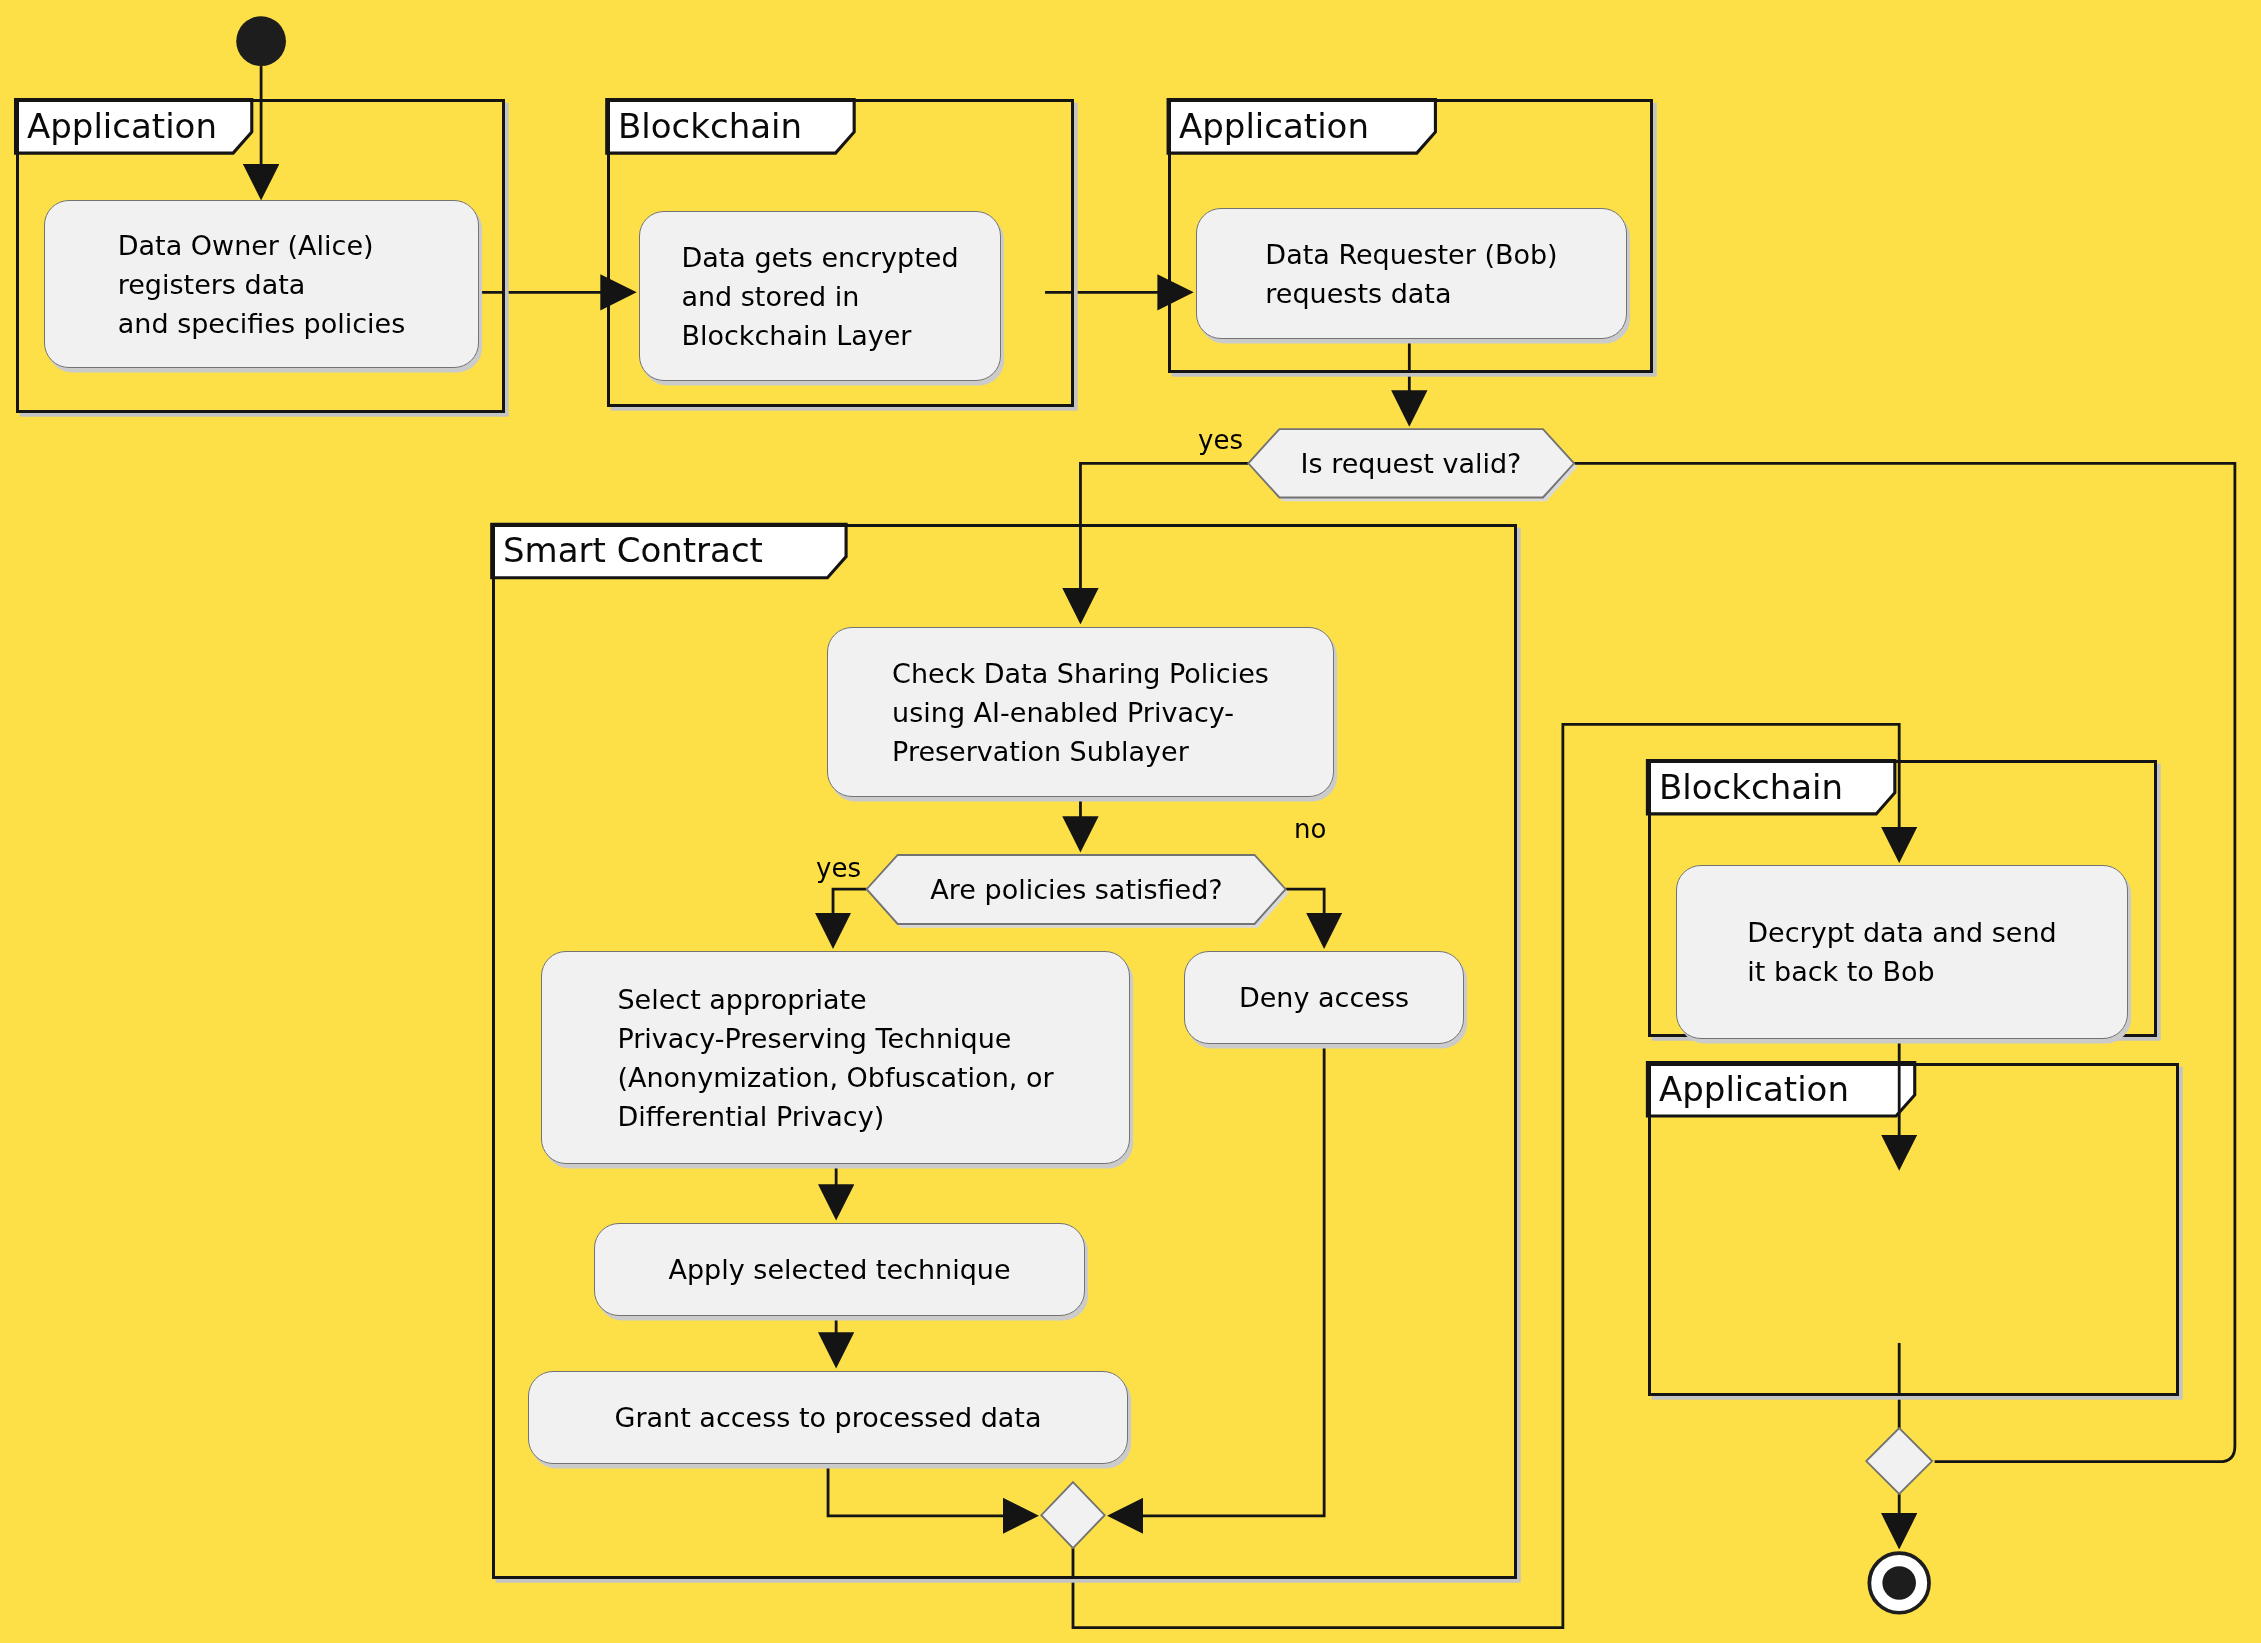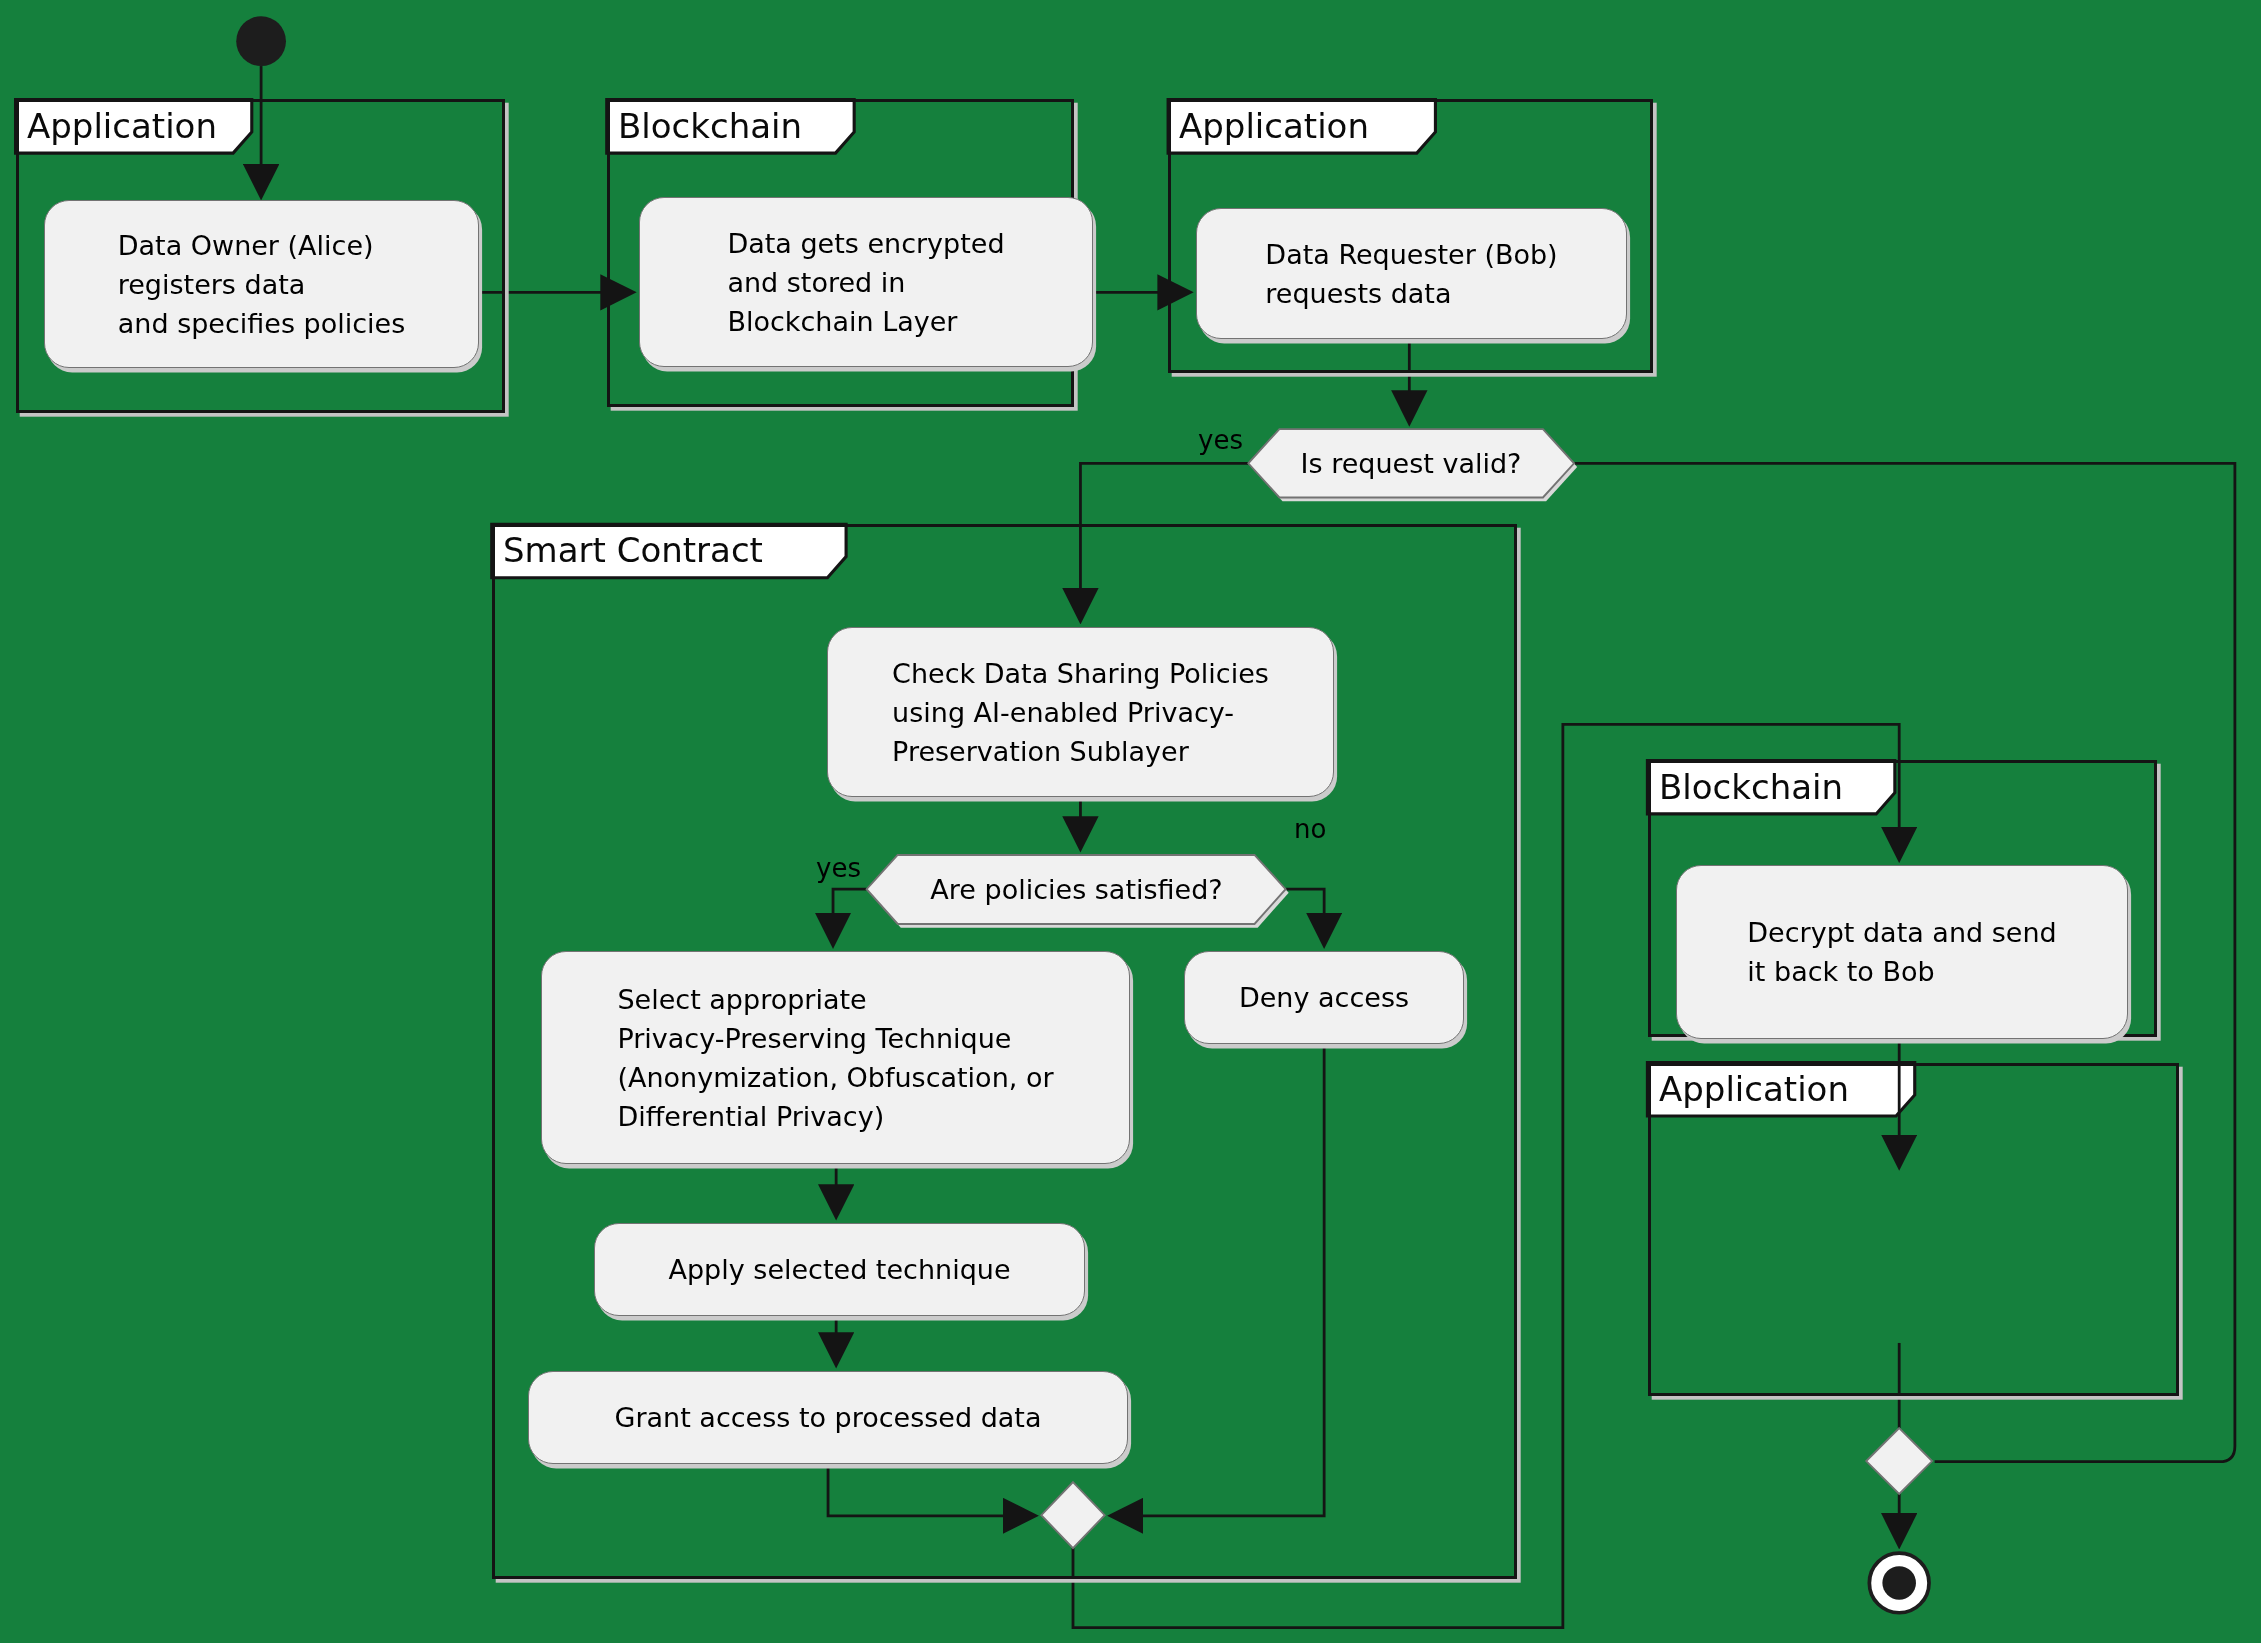--- a/index.html
+++ b/index.html
@@ -1,17 +1,17 @@
 <!DOCTYPE html>
 <html style="font-size:10px"><head>
 <meta charset="utf-8">
 <style>
   html,body{margin:0;padding:0;background:#ffffff;}
   #canvas{
-    position:relative;width:2261px;height:1644px;background:#15803d;
+    position:relative;width:2261px;height:1644px;background:#fde047;
     font-family:"DejaVu Sans","Liberation Sans",sans-serif;color:#000;
     overflow:hidden;
   }
   #wires{position:absolute;left:0;top:0;z-index:1;}
   .partition{
     position:absolute;border:3.1px solid #141414;background:transparent;
     box-shadow:3.7px 3.7px 0 #c4c4c4;z-index:2;box-sizing:border-box;
   }
   .tab-label{
     position:absolute;z-index:5;font-size:34px;line-height:44px;color:#0a0a0a;
@@ -99,21 +99,21 @@
   <div class="tab-label" style="left:1179px;top:104px;">Application</div>
   <div class="tab-label" style="left:503px;top:528px;">Smart Contract</div>
   <div class="tab-label" style="left:1659px;top:765px;">Blockchain</div>
   <div class="tab-label" style="left:1659px;top:1067px;">Application</div>
 
   <div class="node" style="left:44px;top:200px;width:435px;height:168px;">
     <div class="node-text">Data Owner (Alice)
 registers data
 and specifies policies</div>
   </div>
-  <div class="node" style="left:639px;top:197px;width:454px;height:170px;">
+  <div class="node" style="left:639px;top:211px;width:362px;height:170px;">
     <div class="node-text">Data gets encrypted
 and stored in
 Blockchain Layer</div>
   </div>
   <div class="node" style="left:1196px;top:208px;width:431px;height:131px;">
     <div class="node-text">Data Requester (Bob)
 requests data</div>
   </div>
   <div class="node" style="left:827px;top:627px;width:507px;height:170px;">
     <div class="node-text">Check Data Sharing Policies

